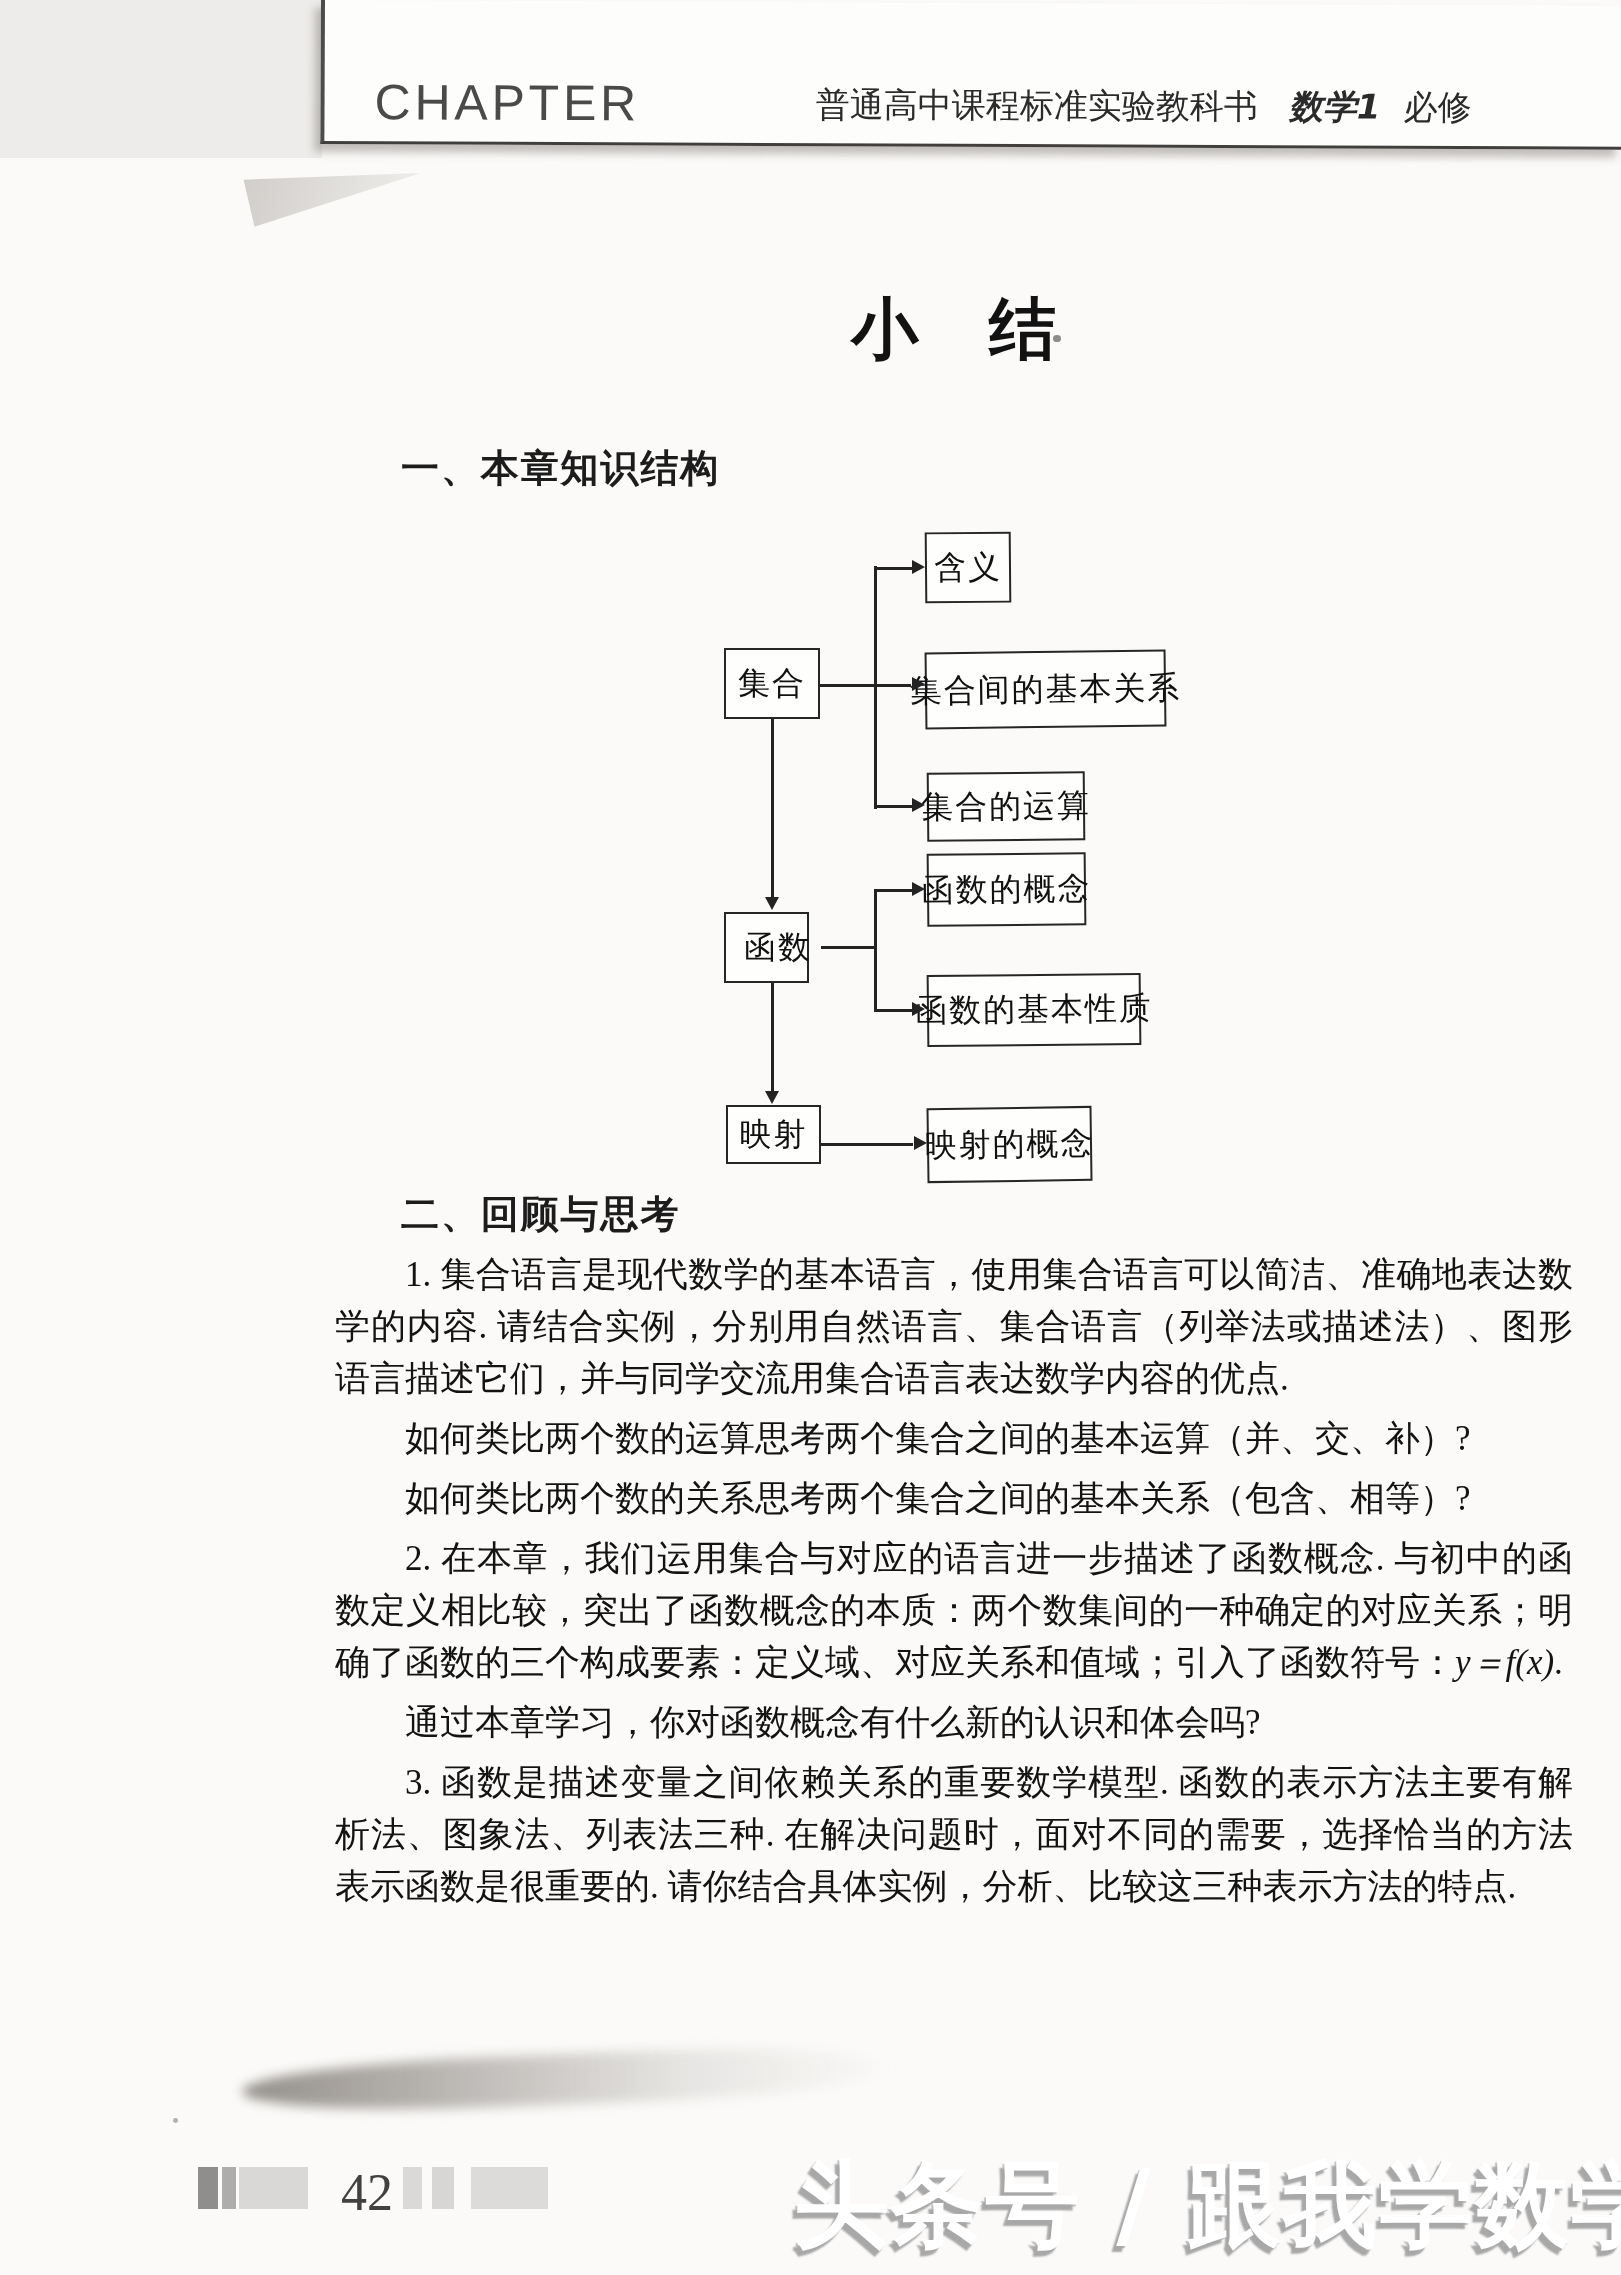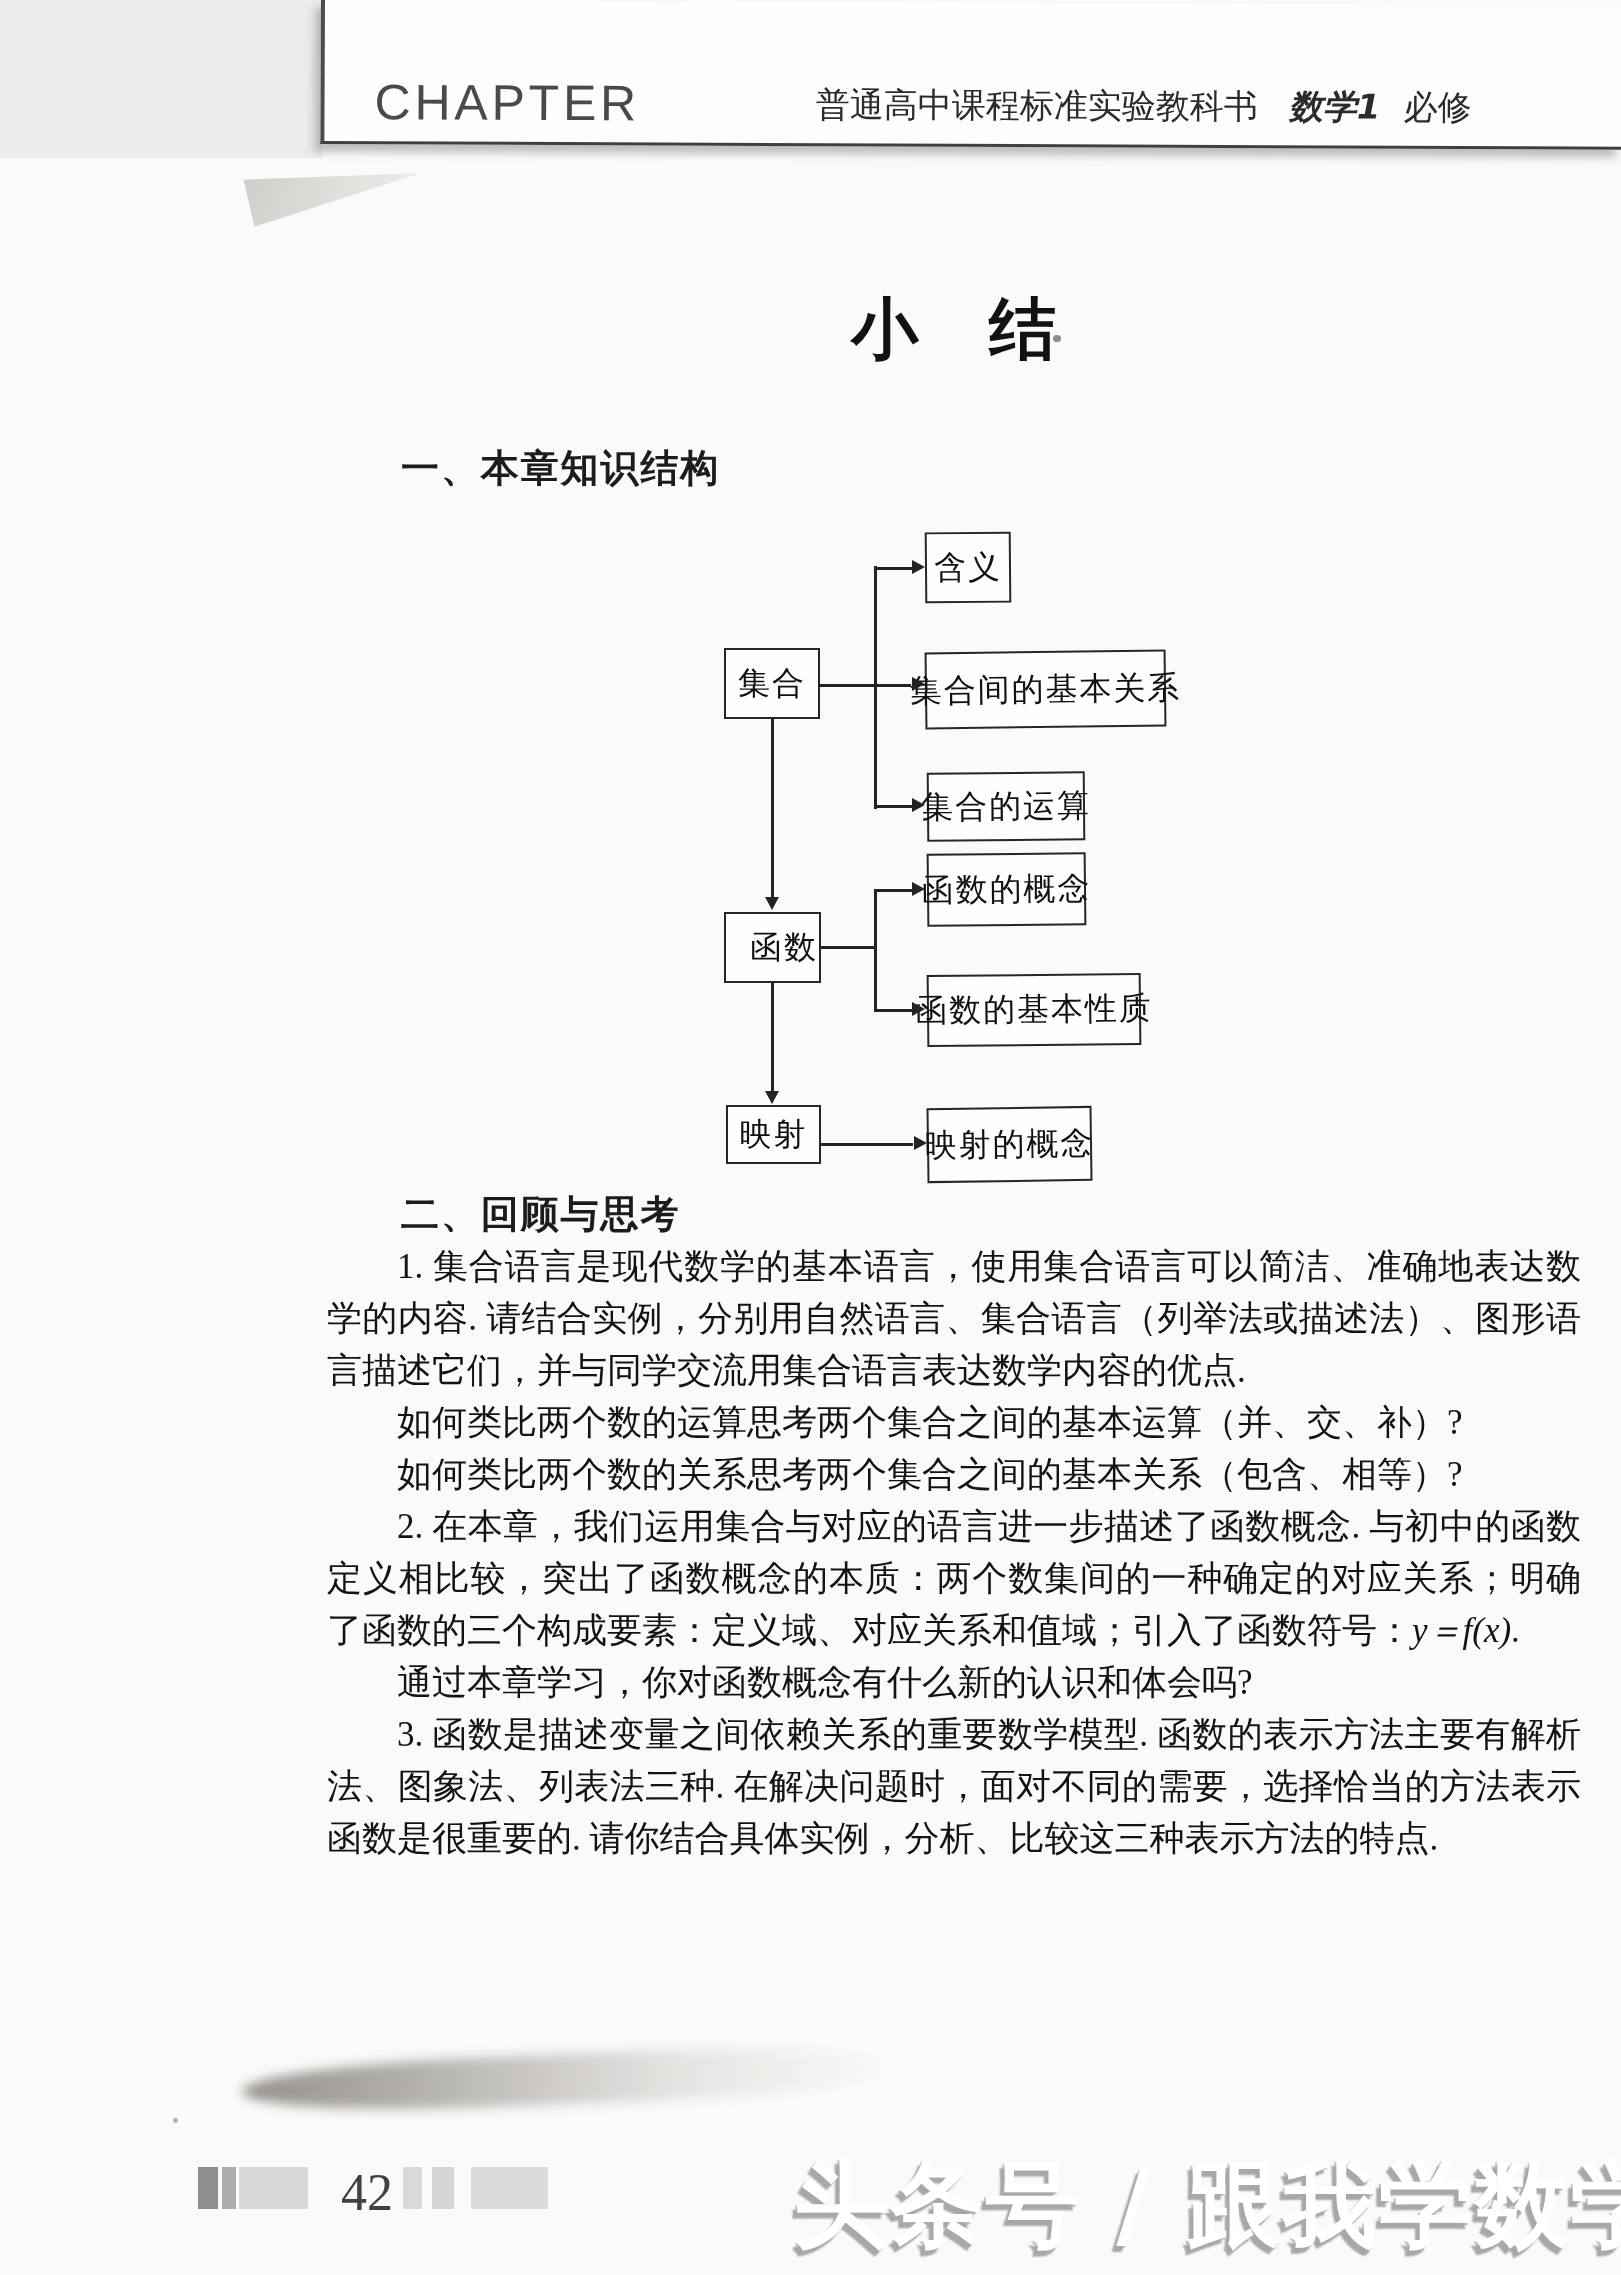--- a/index.html
+++ b/index.html
@@ -45,21 +45,21 @@
   .hline,.vline{position:absolute;background:#232323;}
   .hline{height:2.9px;} .vline{width:2.9px;}
   .arr-r{position:absolute;width:0;height:0;border:7.7px solid transparent;border-right:0;
       border-left:13.4px solid #232323;}
   .arr-d{position:absolute;width:0;height:0;border:7.7px solid transparent;border-bottom:0;
       border-top:13.4px solid #232323;}
 
   
   .bodytext{position:absolute;left:327px;top:1241px;width:1254px;font-size:35px;line-height:52px;
       text-align:justify;color:#131313;}
-  .bodytext p{margin:0;text-indent:2em;}
+  .bodytext p{margin:8px;text-indent:2em;}
   .formula{font-style:italic;font-family:"Liberation Serif",serif;}
 
   
   .fblock{position:absolute;top:2167px;height:42px;}
   .pagenum{position:absolute;left:341px;top:2163px;font-size:52px;color:#414141;
       font-family:"Liberation Serif",serif;}
 
   
   .watermark{position:absolute;left:794px;top:2142px;white-space:nowrap;
       font-family:"DejaVu Sans","Liberation Sans",sans-serif;font-weight:bold;font-size:94px;
@@ -86,21 +86,21 @@
 </div>
 
 <h1 class="page-title" style="margin:0;">小　结</h1>
 <div class="sec-head sec1">一、本章知识结构</div>
 
 <div>
   <div class="node" style="left:724px;top:648px;width:96px;height:71px;">集合</div>
   <div class="node" style="left:925px;top:532px;width:86px;height:71px;transform:rotate(-.5deg);">含义</div>
   <div class="node" style="left:925px;top:651px;width:241px;height:77px;transform:rotate(-.7deg);">集合间的基本关系</div>
   <div class="node" style="left:927px;top:772px;width:158px;height:69px;transform:rotate(-.5deg);">集合的运算</div>
-  <div class="node" style="left:724px;top:912px;width:97px;height:71px;padding-left:23px;">函数</div>
+  <div class="node" style="left:724px;top:912px;width:85px;height:71px;padding-left:23px;">函数</div>
   <div class="node" style="left:927px;top:853px;width:159px;height:73px;transform:rotate(-.6deg);">函数的概念</div>
   <div class="node" style="left:927px;top:974px;width:214px;height:72px;transform:rotate(-.6deg);">函数的基本性质</div>
   <div class="node" style="left:726px;top:1105px;width:95px;height:59px;">映射</div>
   <div class="node" style="left:927px;top:1107px;width:165px;height:75px;transform:rotate(-.8deg);">映射的概念</div>
 
   <div class="hline" style="left:820px;top:684px;width:91px;"></div>
   <div class="arr-r" style="left:912px;top:677px;"></div>
   <div class="vline" style="left:874px;top:566px;height:243px;"></div>
   <div class="hline" style="left:875px;top:567px;width:37px;"></div>
   <div class="arr-r" style="left:912px;top:560px;"></div>

